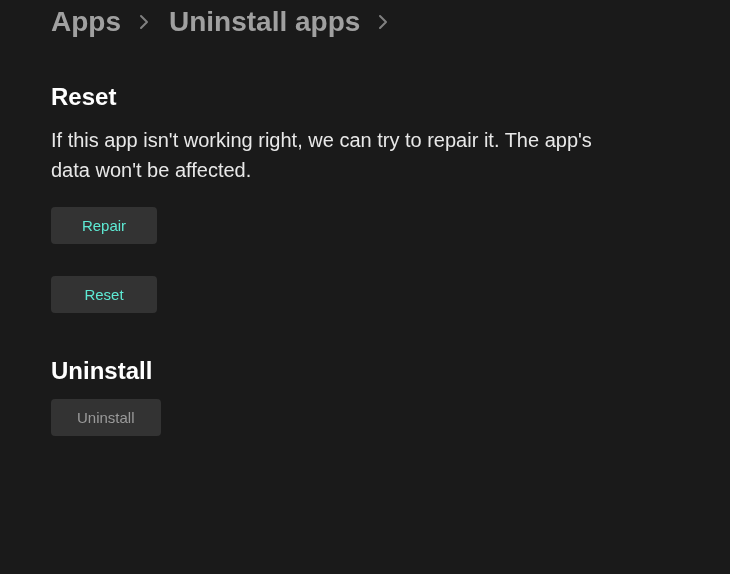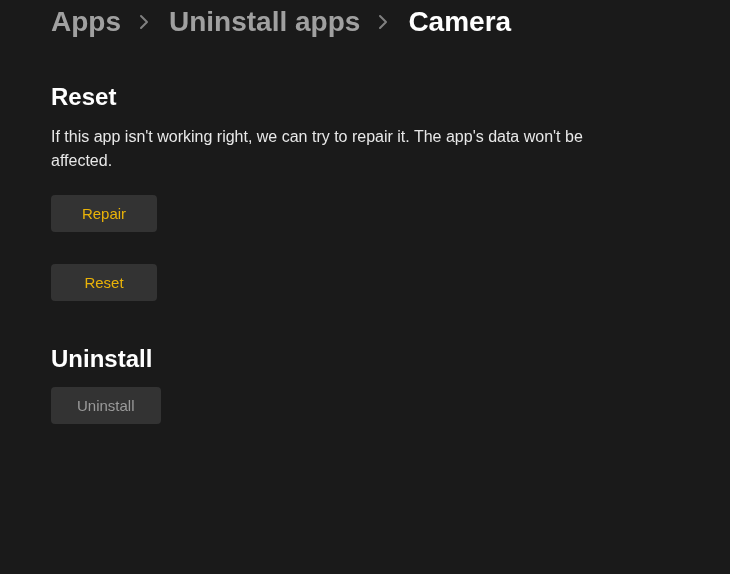--- a/index.html
+++ b/index.html
@@ -47,29 +47,29 @@
     }
     .section + .section {
     }
     .section-title {
       font-size: 24px;
       font-weight: 600;
       color: #ffffff;
       margin-bottom: 14px;
     }
     .section-desc {
-      font-size: 16px;
+      font-size: 20px;
       color: #e8e8e8;
       line-height: 1.5;
       max-width: 560px;
       margin-bottom: 22px;
     }
     .btn {
       background-color: #333333;
-      color: #eab308;
+      color: #5eead4;
       border: none;
       border-radius: 4px;
       padding: 10px 26px;
       font-size: 15px;
       font-family: inherit;
       cursor: pointer;
       min-width: 106px;
     }
     .btn.disabled {
       color: #9a9a9a;
@@ -88,21 +88,20 @@
     <svg viewBox="0 0 12 16" fill="none">
         <path d="M2 2 L8 8 L2 14" stroke="#808080" stroke-width="2" stroke-linecap="round" stroke-linejoin="round"></path>
       </svg>
   </span>
   <span class="breadcrumb-link">Uninstall apps</span>
   <span class="breadcrumb-sep">
     <svg viewBox="0 0 12 16" fill="none">
         <path d="M2 2 L8 8 L2 14" stroke="#808080" stroke-width="2" stroke-linecap="round" stroke-linejoin="round"></path>
       </svg>
   </span>
-  <span class="breadcrumb-current">Camera</span>
 </nav>
 
 <div class="section">
   <h2 class="section-title">Reset</h2>
   <p class="section-desc">If this app isn't working right, we can try to repair it. The app's data won't be affected.</p>
   <button class="btn">Repair</button>
   <div class="spacer"></div>
   <button class="btn">Reset</button>
 </div>
 

